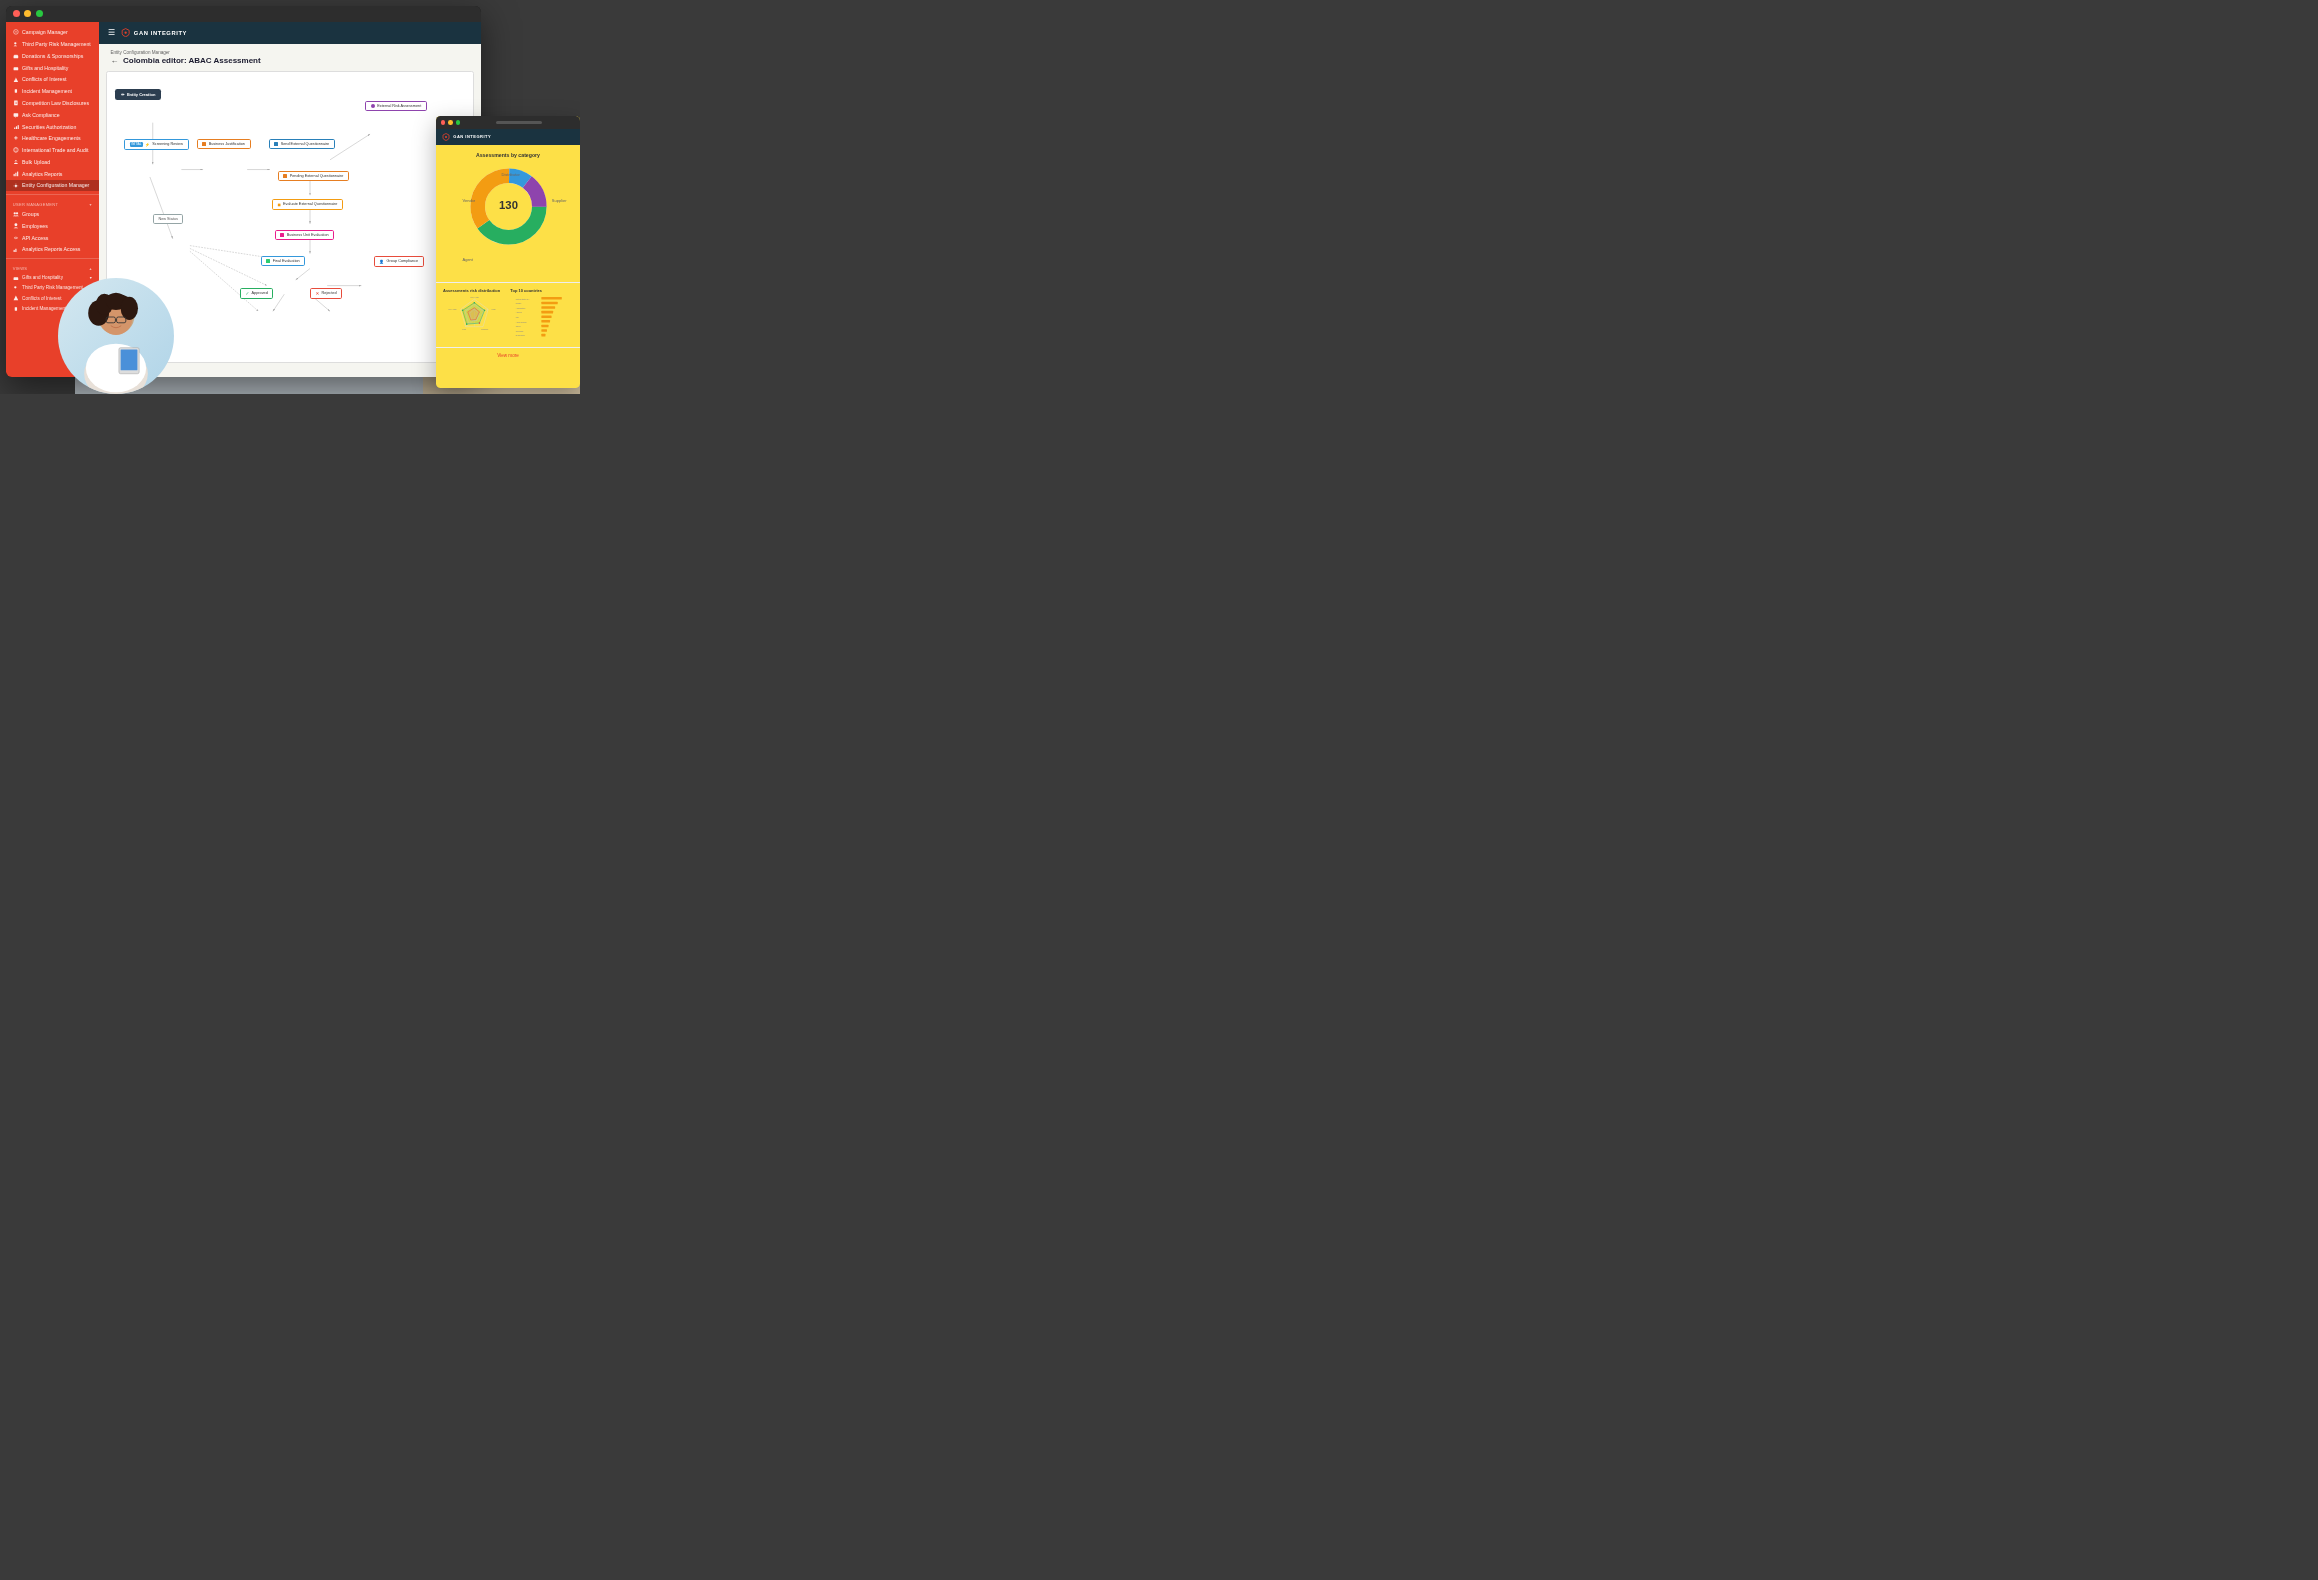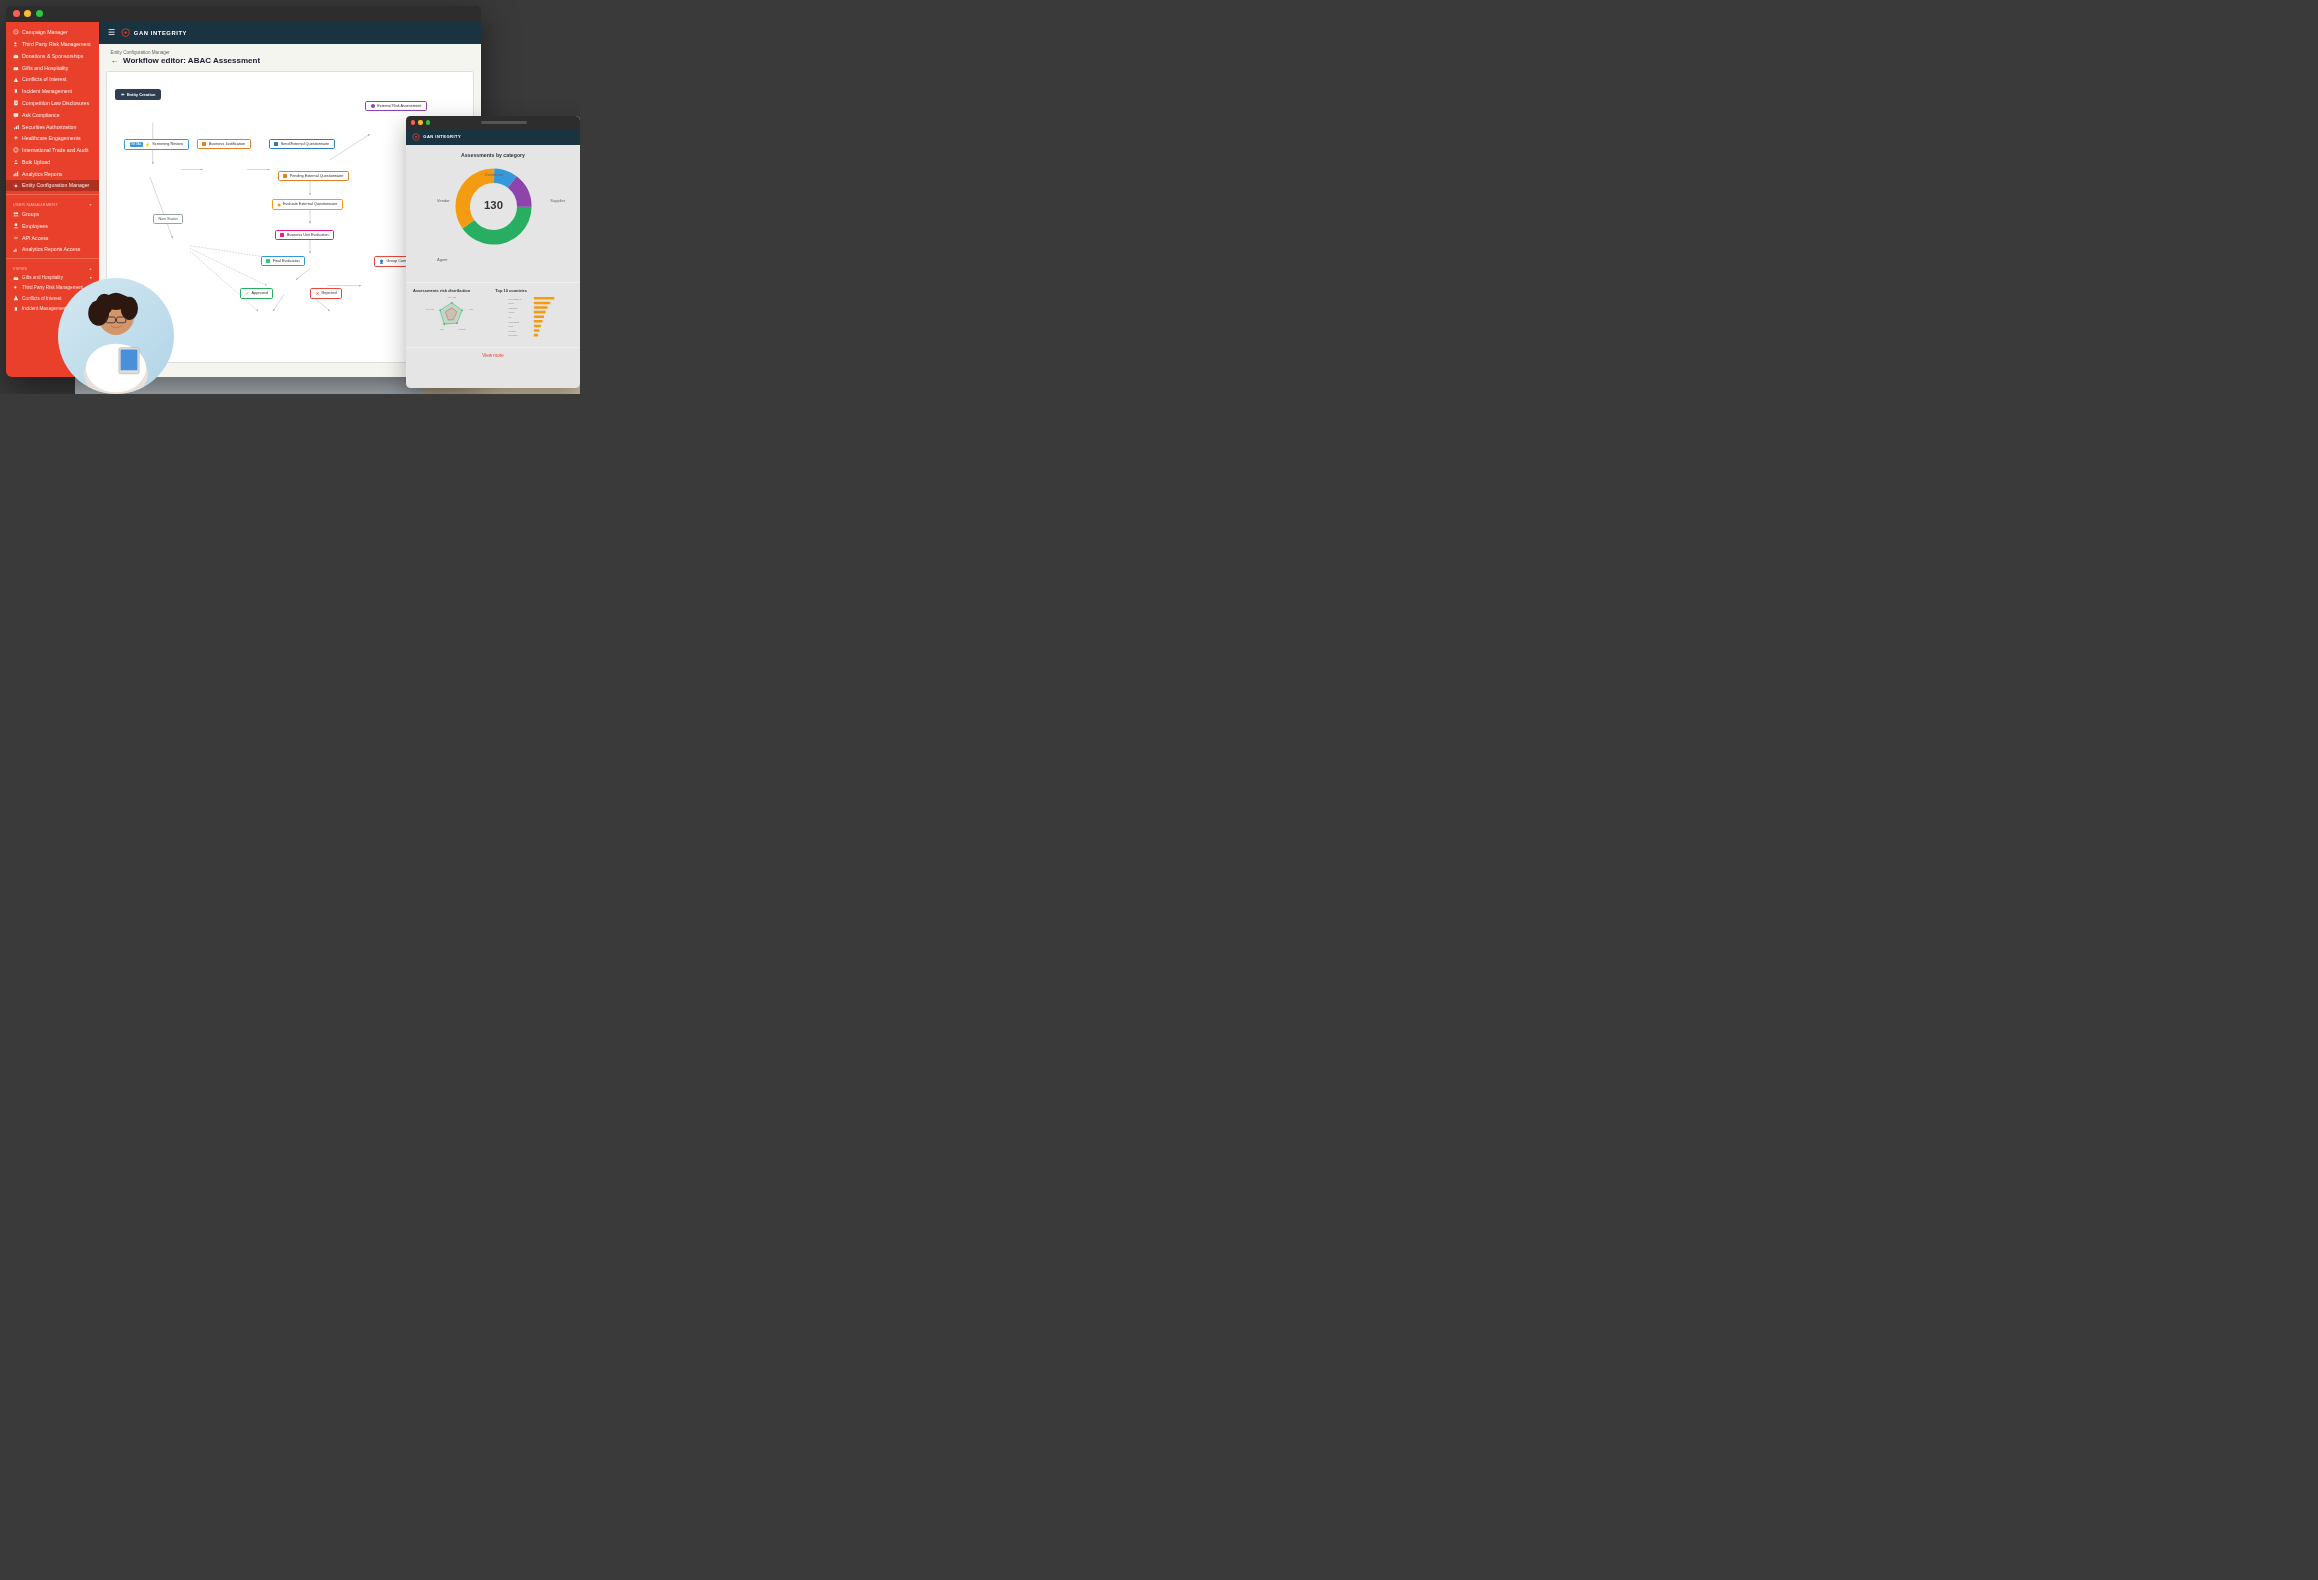--- a/index.html
+++ b/index.html
@@ -332,23 +332,23 @@
       width: 100%;
       height: 100%;
       pointer-events: none;
     }
 
     
     .second-window {
       position: absolute;
       top: 116px;
       right: 0;
-      width: 174px;
+      width: 144px;
       height: 272px;
-      background: #e5e5e5;
+      background: #fde047;
       border-radius: 4.6px;
       box-shadow: 0 8.7px 23px rgba(0,0,0,0.3);
       overflow: hidden;
     }
     .second-titlebar {
       background: #2d2d2d;
       height: 12.7px;
       display: flex;
       align-items: center;
       padding: 0 4.6px;
@@ -688,21 +688,21 @@
       </div>
 
       <div class="content-area">
 
         <div class="breadcrumb-area">
           <div class="breadcrumb">
             <span>Entity Configuration Manager</span>
           </div>
           <div class="page-title">
             <span class="back-arrow">←</span>
-            <span>Workflow editor: ABAC Assessment</span>
+            <span>Colombia editor: ABAC Assessment</span>
           </div>
         </div>
 
         <div class="workflow-area">
           <svg class="wf-svg" viewBox="0 0 640 420">
 
             <defs>
               <marker id="arrowhead" markerWidth="6" markerHeight="4" refX="6" refY="2" orient="auto">
                 <polygon points="0 0, 6 2, 0 4" fill="#aaa"></polygon>
               </marker>

